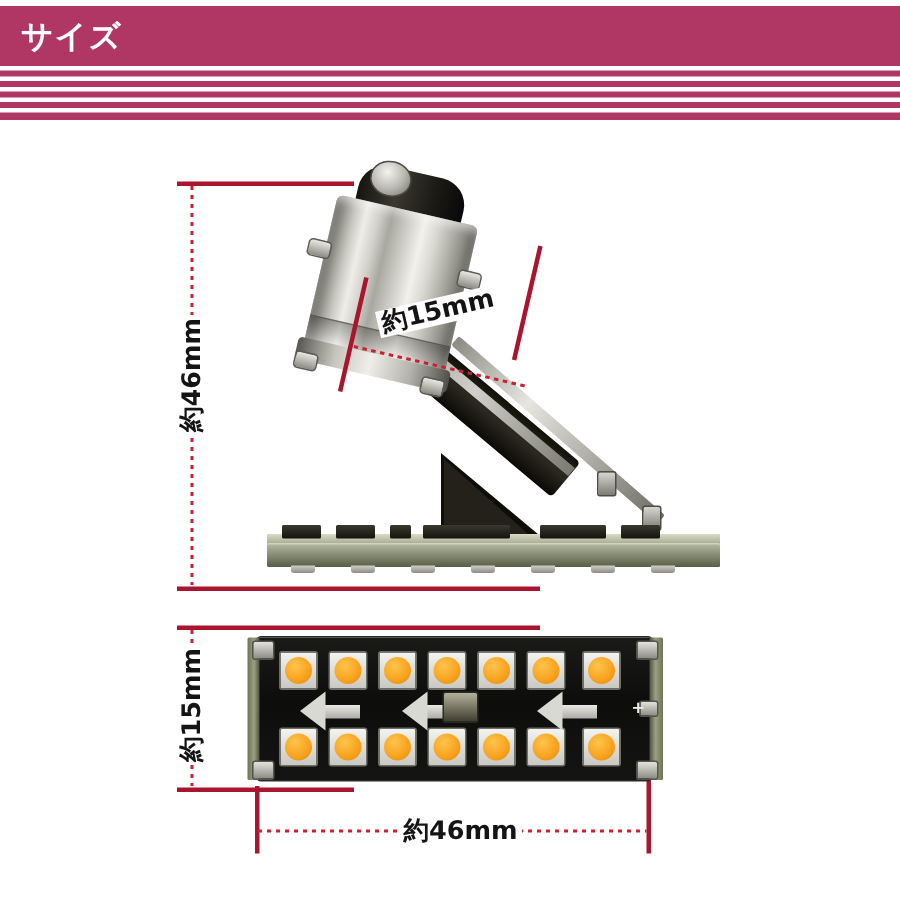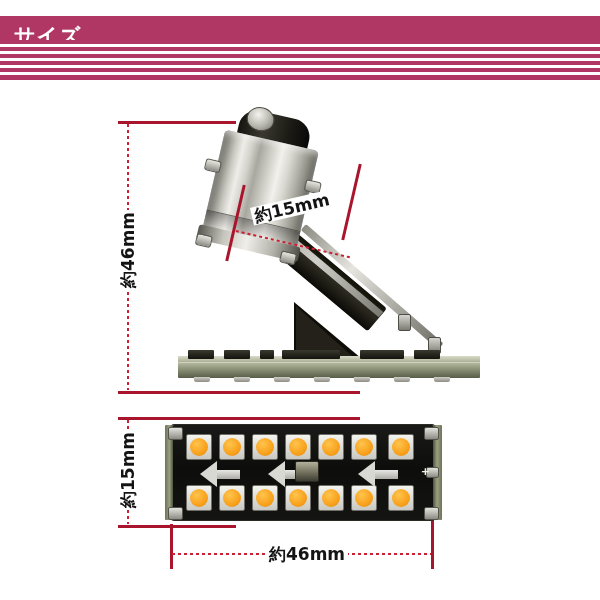--- a/index.html
+++ b/index.html
@@ -7,21 +7,21 @@
     width:600px;height:600px;
     background:#ffffff;
     font-family:"Liberation Sans","DejaVu Sans",sans-serif;
     overflow:hidden;
     position:relative;
   }
   .stage{position:relative;width:600px;height:600px;overflow:hidden;}
 
   
   .header-band{
-    position:absolute;left:0;top:16px;width:600px;height:40px;
+    position:absolute;left:0;top:4px;width:600px;height:40px;
     background:#b03764;
   }
   .header-title{
     position:absolute;left:14px;top:9px;
     color:#ffffff;font-size:21px;font-weight:700;
     letter-spacing:1px;line-height:22px;
     font-family:"DejaVu Sans","Liberation Sans",sans-serif;
     white-space:nowrap;
   }
   .stripes{

